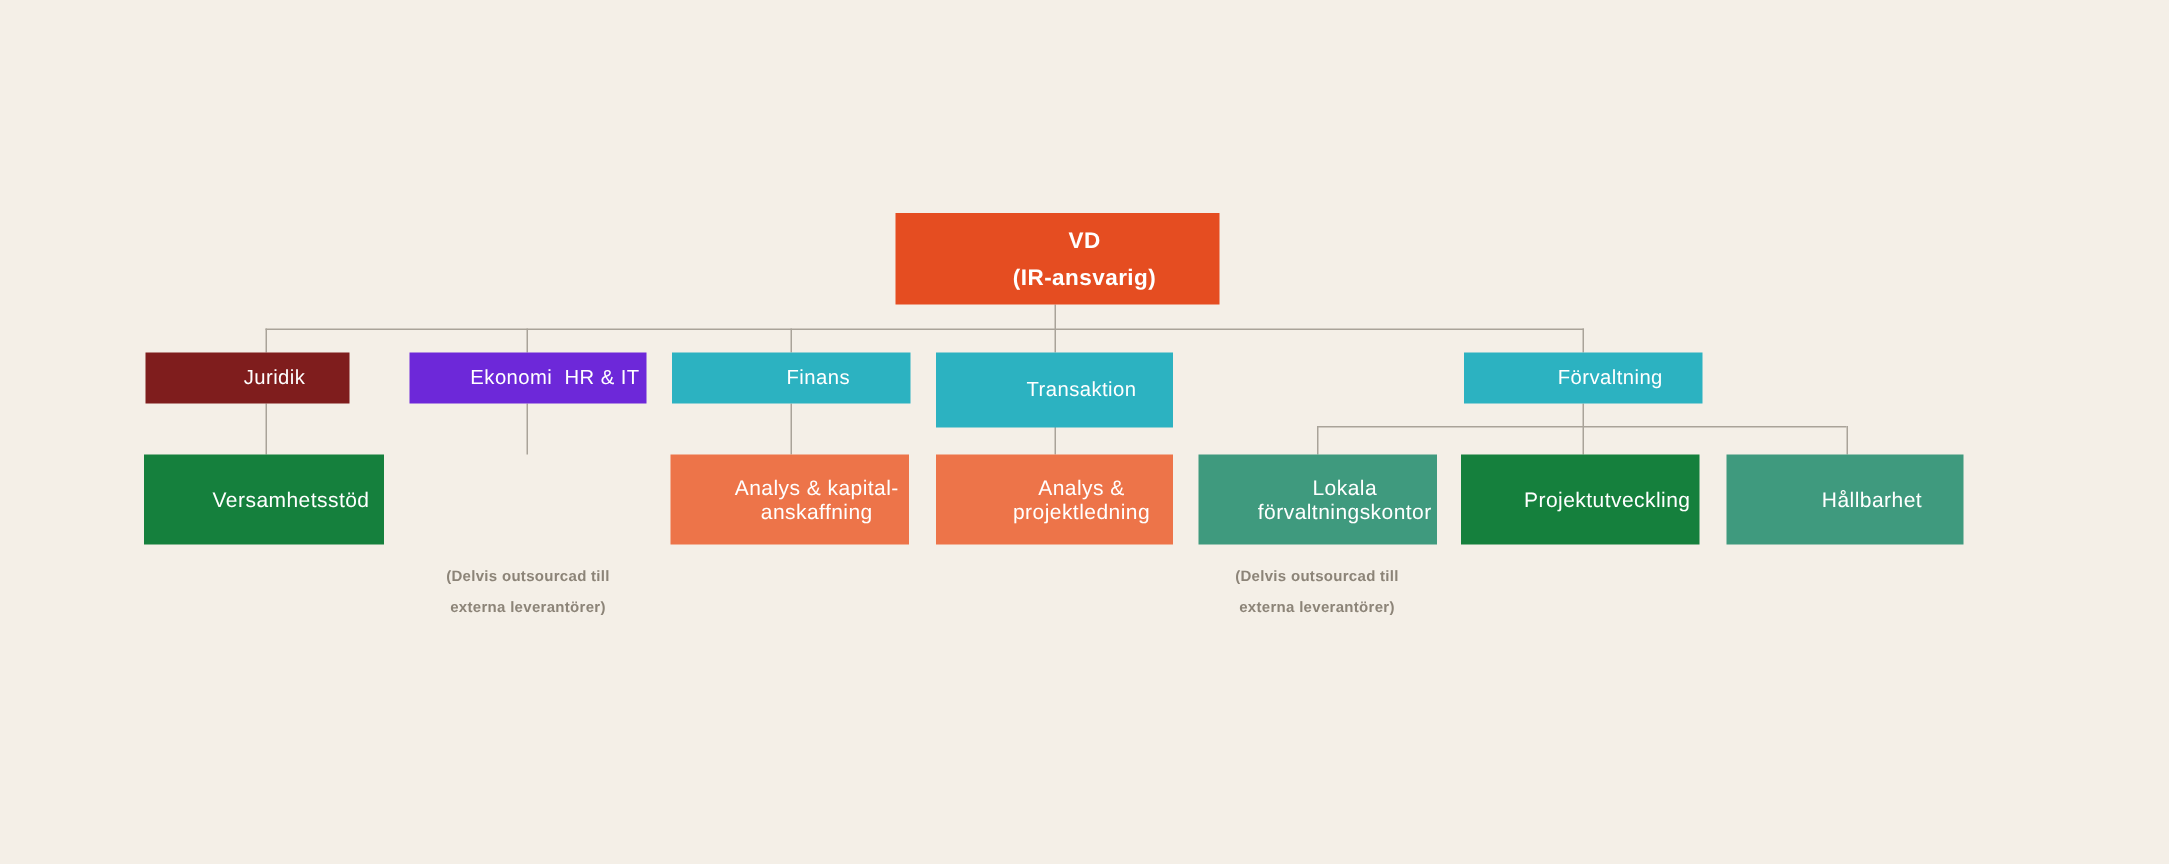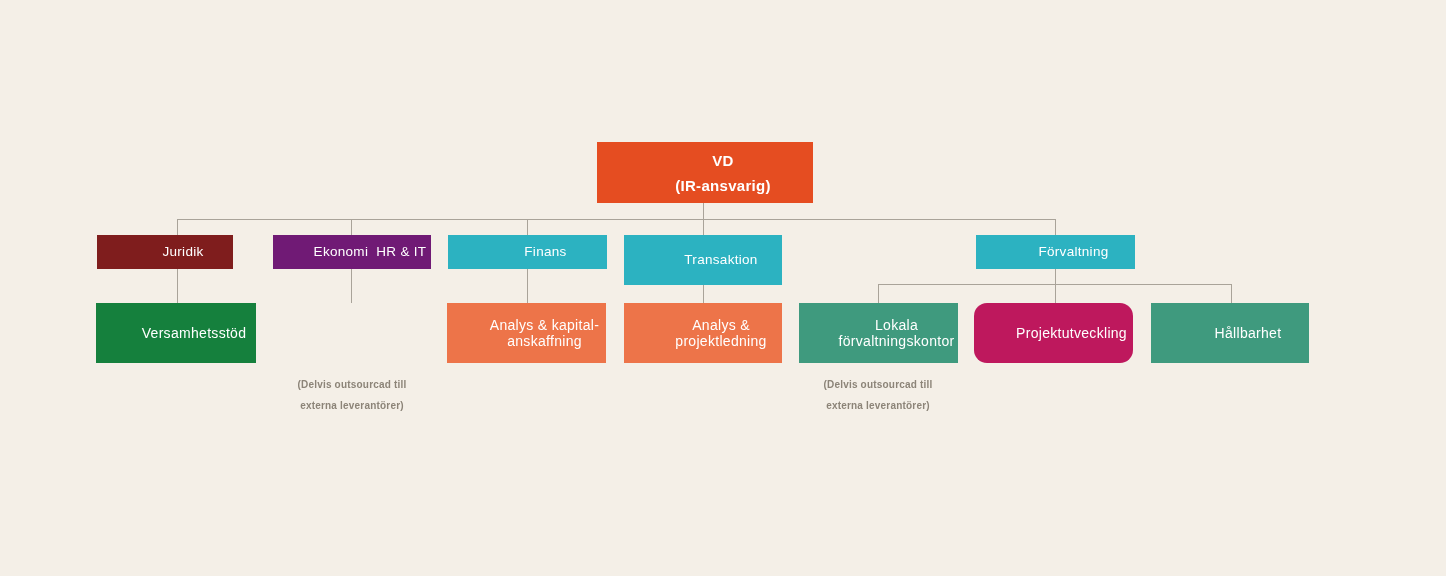--- a/index.html
+++ b/index.html
@@ -79,21 +79,21 @@
   <div class="line" style="left: 1231px; top: 284px; width: 1px; height: 19px; background: rgb(169, 163, 153);"></div>
 
   <div class="node node-root" style="left: 597px; top: 142px; width: 216px; height: 61px; background: rgb(229, 77, 33);">
     <span class="label">VD
 (IR-ansvarig)</span>
   </div>
 
   <div class="node node-l2" style="left: 97px; top: 235px; width: 136px; height: 34px; background: #7f1d1d;">
     <span class="label">Juridik</span>
   </div>
-  <div class="node node-l2" style="left: 273px; top: 235px; width: 158px; height: 34px; background: #701a75;">
+  <div class="node node-l2" style="left: 273px; top: 235px; width: 158px; height: 34px; background: #6d28d9;">
     <span class="label">Ekonomi  HR &amp; IT</span>
   </div>
   <div class="node node-l2" style="left: 448px; top: 235px; width: 159px; height: 34px; background: rgb(44, 178, 193);">
     <span class="label">Finans</span>
   </div>
   <div class="node node-l2" style="left: 624px; top: 235px; width: 158px; height: 50px; background: rgb(44, 178, 193);">
     <span class="label">Transaktion</span>
   </div>
   <div class="node node-l2" style="left: 976px; top: 235px; width: 159px; height: 34px; background: rgb(44, 178, 193);">
     <span class="label">Förvaltning</span>
@@ -107,21 +107,21 @@
 anskaffning</span>
   </div>
   <div class="node node-l3" style="left: 624px; top: 303px; width: 158px; height: 60px; background: rgb(237, 116, 73);">
     <span class="label">Analys &amp;
 projektledning</span>
   </div>
   <div class="node node-l3" style="left: 799px; top: 303px; width: 159px; height: 60px; background: rgb(63, 154, 126);">
     <span class="label">Lokala
 förvaltningskontor</span>
   </div>
-  <div class="node node-l3" style="left: 974px; top: 303px; width: 159px; height: 60px; background: #be185d; border-radius: 13px;">
+  <div class="node node-l3" style="left: 974px; top: 303px; width: 159px; height: 60px; background: #15803d;">
     <span class="label">Projektutveckling</span>
   </div>
   <div class="node node-l3" style="left: 1151px; top: 303px; width: 158px; height: 60px; background: rgb(63, 154, 126); justify-content: center;">
     <span class="label">Hållbarhet</span>
   </div>
 
   <div class="note" style="left: 237px; top: 374px; color: rgb(140, 132, 120);">(Delvis outsourcad till
 externa leverantörer)</div>
   <div class="note" style="left: 763px; top: 374px; color: rgb(140, 132, 120);">(Delvis outsourcad till
 externa leverantörer)</div>

